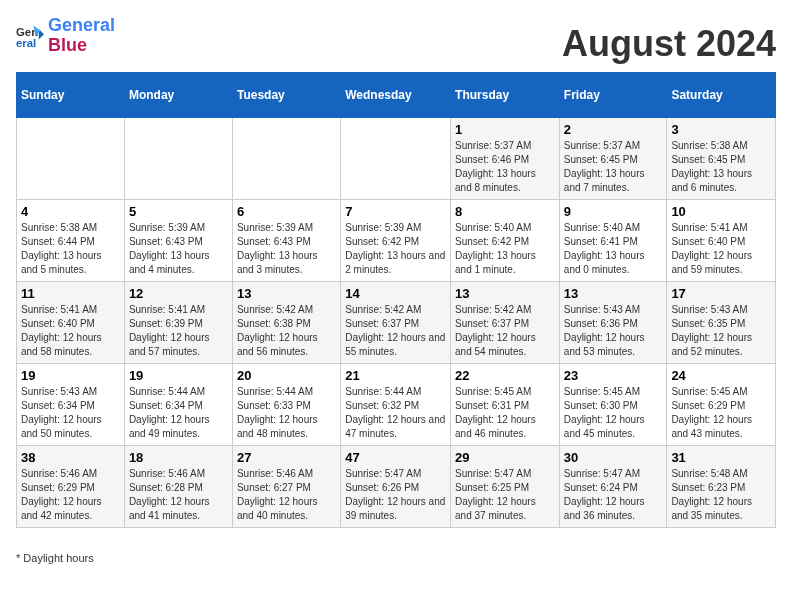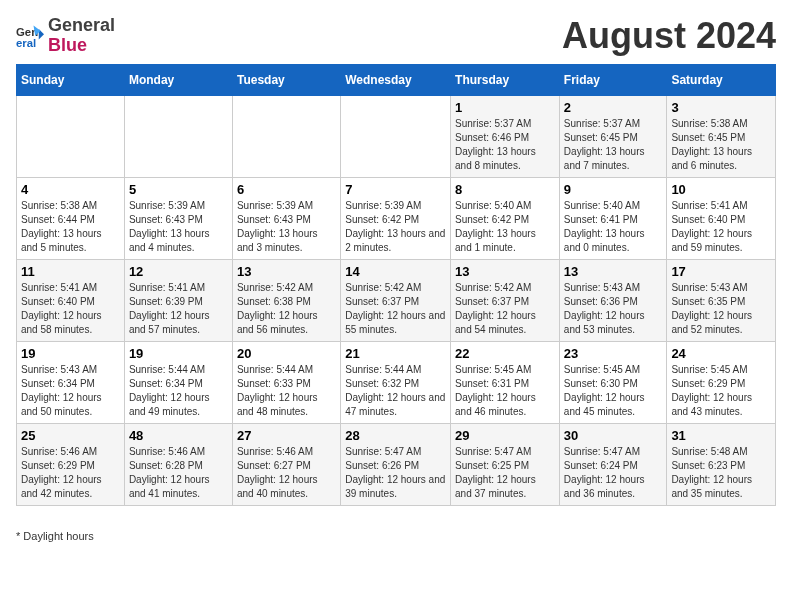--- a/index.html
+++ b/index.html
@@ -19,50 +19,51 @@
     .logo {
       display: flex;
       align-items: center;
       gap: 4px;
     }
     .logo-text {
       font-size: 18px;
       font-weight: bold;
       line-height: 1.1;
     }
-    .logo-general { color: #404040; }
+    .logo-general { color: #3b82f6; }
     .logo-blue { color: #be185d; }
     .logo-icon {
       width: 28px;
       height: 28px;
     }
     .title-area {
       text-align: right;
     }
     .month-title {
       font-size: 36px;
       font-weight: bold;
       color: #333;
       line-height: 1.1;
+      margin-top: 8px;
     }
     .location-title {
       font-size: 15px;
       color: #333;
     }
     .calendar-table {
       width: 100%;
       border-collapse: collapse;
       font-size: 11px;
     }
     .calendar-table thead tr {
       background-color: #1565c0;
       color: #fff;
     }
     .calendar-table thead th {
-      padding: 8px 4px;
+      padding: 15px 4px;
       text-align: left;
       font-weight: bold;
       font-size: 12px;
       border: 1px solid #1565c0;
     }
     .calendar-table tbody td {
       border: 1px solid #ccc;
       vertical-align: top;
       padding: 4px;
       height: 80px;
@@ -280,39 +281,39 @@
         </td>
         <td>
           <span class="day-number">24</span>
           <div class="day-info" style="white-space: pre-line;">Sunrise: 5:45 AM
 Sunset: 6:29 PM
 Daylight: 12 hours and 43 minutes.</div>
         </td>
       </tr>
       <tr>
         <td>
-          <span class="day-number">25</span>
+          <span class="day-number">38</span>
           <div class="day-info" style="white-space: pre-line;">Sunrise: 5:46 AM
 Sunset: 6:29 PM
 Daylight: 12 hours and 42 minutes.</div>
         </td>
         <td>
-          <span class="day-number">48</span>
+          <span class="day-number">18</span>
           <div class="day-info" style="white-space: pre-line;">Sunrise: 5:46 AM
 Sunset: 6:28 PM
 Daylight: 12 hours and 41 minutes.</div>
         </td>
         <td>
           <span class="day-number">27</span>
           <div class="day-info" style="white-space: pre-line;">Sunrise: 5:46 AM
 Sunset: 6:27 PM
 Daylight: 12 hours and 40 minutes.</div>
         </td>
         <td>
-          <span class="day-number">28</span>
+          <span class="day-number">47</span>
           <div class="day-info" style="white-space: pre-line;">Sunrise: 5:47 AM
 Sunset: 6:26 PM
 Daylight: 12 hours and 39 minutes.</div>
         </td>
         <td>
           <span class="day-number">29</span>
           <div class="day-info" style="white-space: pre-line;">Sunrise: 5:47 AM
 Sunset: 6:25 PM
 Daylight: 12 hours and 37 minutes.</div>
         </td>

